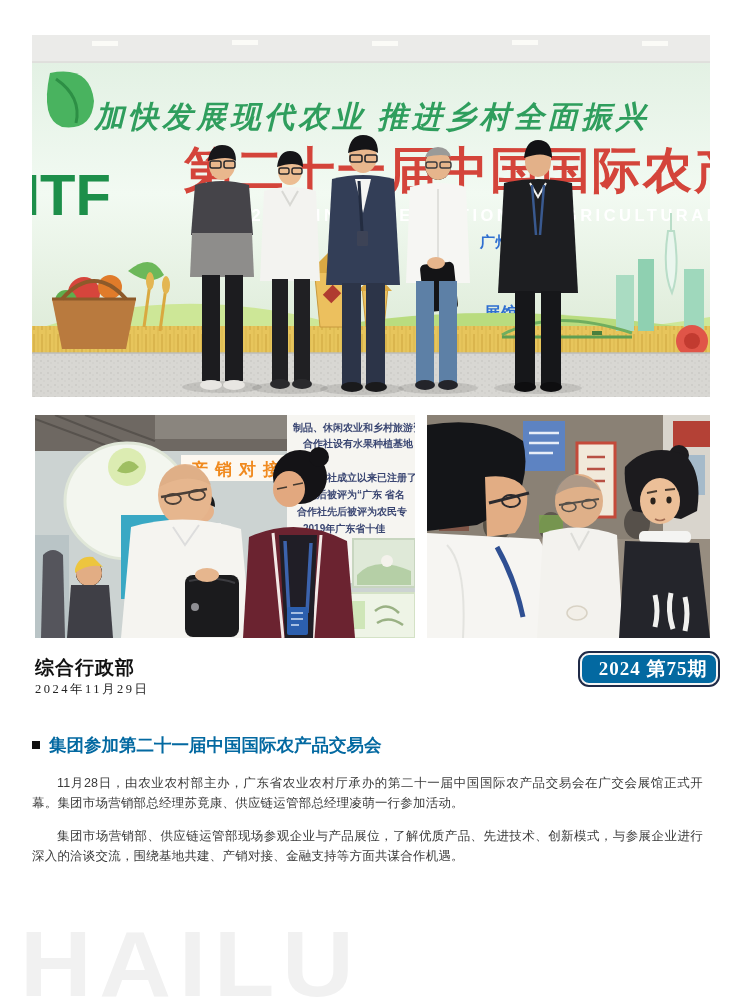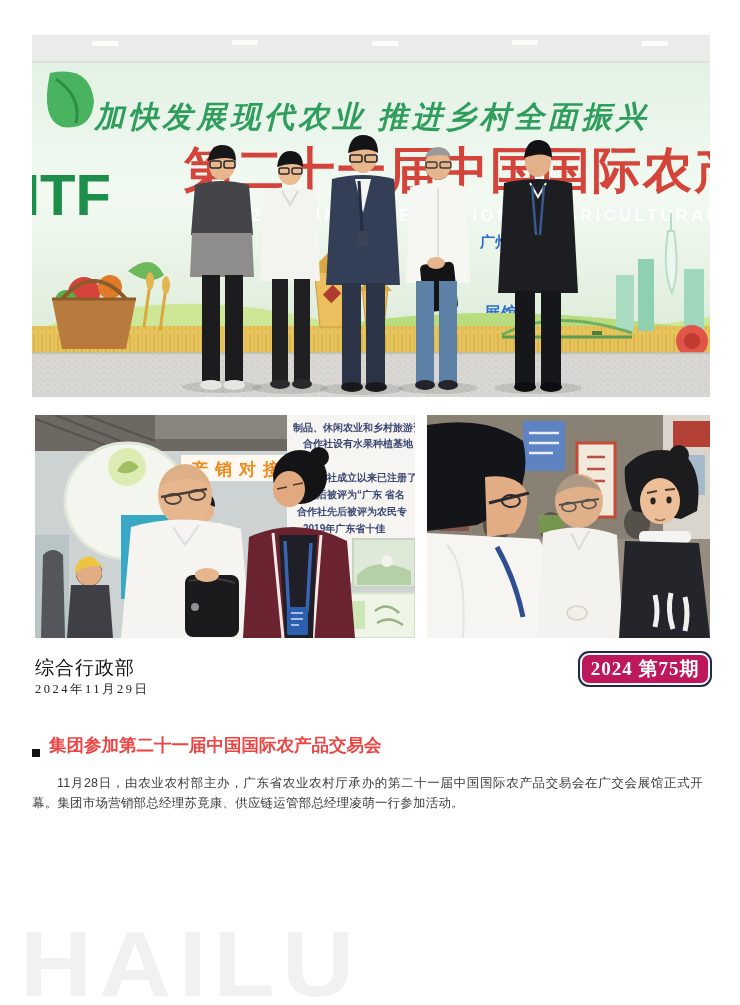--- a/index.html
+++ b/index.html
@@ -6,30 +6,30 @@
   body{width:740px;height:1005px;background:#ffffff;position:relative;overflow:hidden;
        font-family:"Liberation Sans","DejaVu Sans",sans-serif;}
   .page{position:absolute;inset:0;background:#fff;}
   .photo{position:absolute;overflow:hidden;background:#eee;}
   .photo svg{display:block;width:100%;height:100%;}
   #photo-banner{left:32px;top:35px;width:678px;height:362px;}
   #photo-left{left:35px;top:415px;width:380px;height:223px;}
   #photo-right{left:427px;top:415px;width:283px;height:223px;}
 
   .dept{position:absolute;left:35px;top:655px;font-family:"Liberation Serif","DejaVu Serif",serif;
-        font-weight:400;font-size:19px;color:#111;letter-spacing:1px;}
+        font-weight:700;font-size:19px;color:#111;letter-spacing:1px;}
   .date{position:absolute;left:35px;top:681px;font-family:"Liberation Serif","DejaVu Serif",serif;
         font-size:12.5px;color:#222;letter-spacing:2.5px;}
   .badge{position:absolute;left:580px;top:653px;width:126px;height:28px;
-         background:#be185d;border:2px solid #f6f6f6;outline:2px solid #1f2a47;border-radius:9px;
+         background:#0369a1;border:2px solid #f6f6f6;outline:2px solid #1f2a47;border-radius:9px;
          display:flex;align-items:center;justify-content:center;
          font-family:"Liberation Serif","DejaVu Serif",serif;font-weight:700;
-         font-size:19px;color:#ffffff;letter-spacing:1px;}
+         font-size:19px;color:#ffffff;letter-spacing:1px;padding-left:8px;}
   .article{position:absolute;left:32px;top:733px;width:678px;z-index:2;}
-  .article-title{display:flex;align-items:flex-end;gap:9px;font-weight:700;font-size:17.5px;color:#ef4444;margin:0 0 16px 0;}
+  .article-title{display:flex;align-items:center;gap:9px;font-weight:700;font-size:17.5px;color:#0369a1;margin:0 0 16px 0;}
   .bullet-sq{width:8px;height:8px;background:#111;flex:0 0 auto;}
   .article p{margin:0 7px 13px 0;font-size:12.5px;line-height:20px;color:#3b3b3b;
              text-align:justify;text-indent:2em;letter-spacing:0.2px;}
   .watermark{position:absolute;left:20px;top:912px;z-index:1;
              font-family:"Liberation Sans","DejaVu Sans",sans-serif;
              font-weight:800;font-size:92px;letter-spacing:7px;color:#f1f1f1;
              transform:scaleX(1.08);transform-origin:left top;user-select:none;}
 </style>
 </head>
 <body>
@@ -349,15 +349,16 @@
   <div class="badge">2024 第75期</div>
 
   <div class="watermark">HAILU</div>
 
   <div class="article">
     <h1 class="article-title">
       <span class="bullet-sq"></span>
       <span>集团参加第二十一届中国国际农产品交易会</span>
     </h1>
     <p>11月28日，由农业农村部主办，广东省农业农村厅承办的第二十一届中国国际农产品交易会在广交会展馆正式开幕。集团市场营销部总经理苏竟康、供应链运管部总经理凌萌一行参加活动。</p>
+    <p>集团市场营销部、供应链运管部现场参观企业与产品展位，了解优质产品、先进技术、创新模式，与参展企业进行深入的洽谈交流，围绕基地共建、产销对接、金融支持等方面共谋合作机遇。</p>
   </div>
 
 </div>
 
 </body></html>

